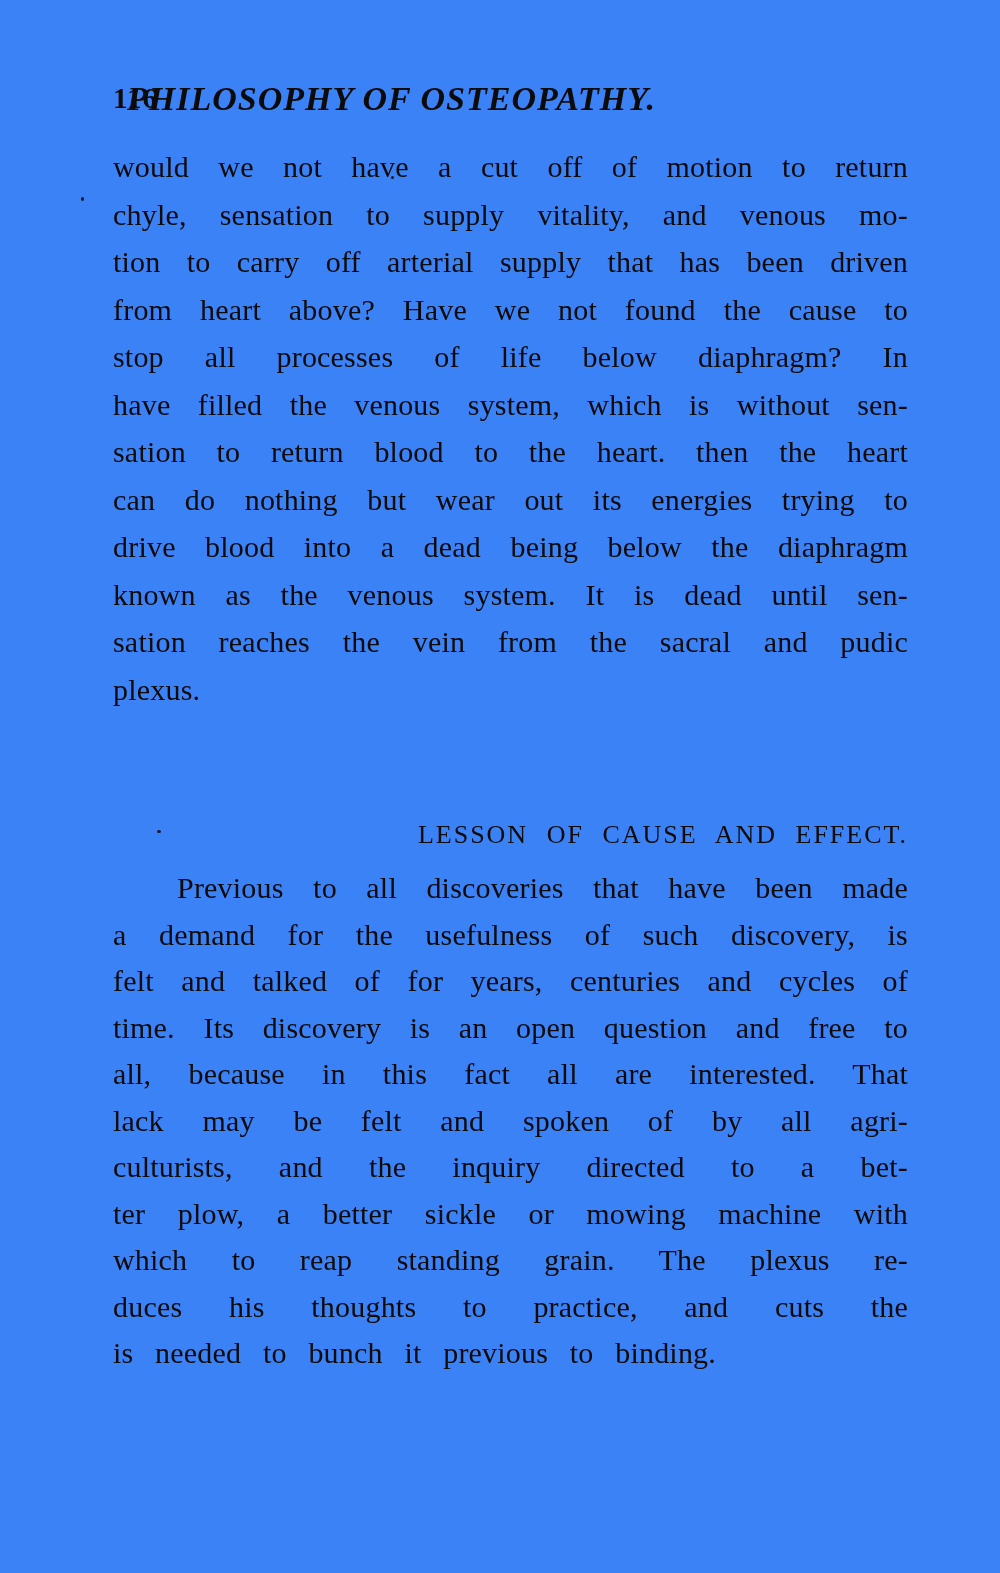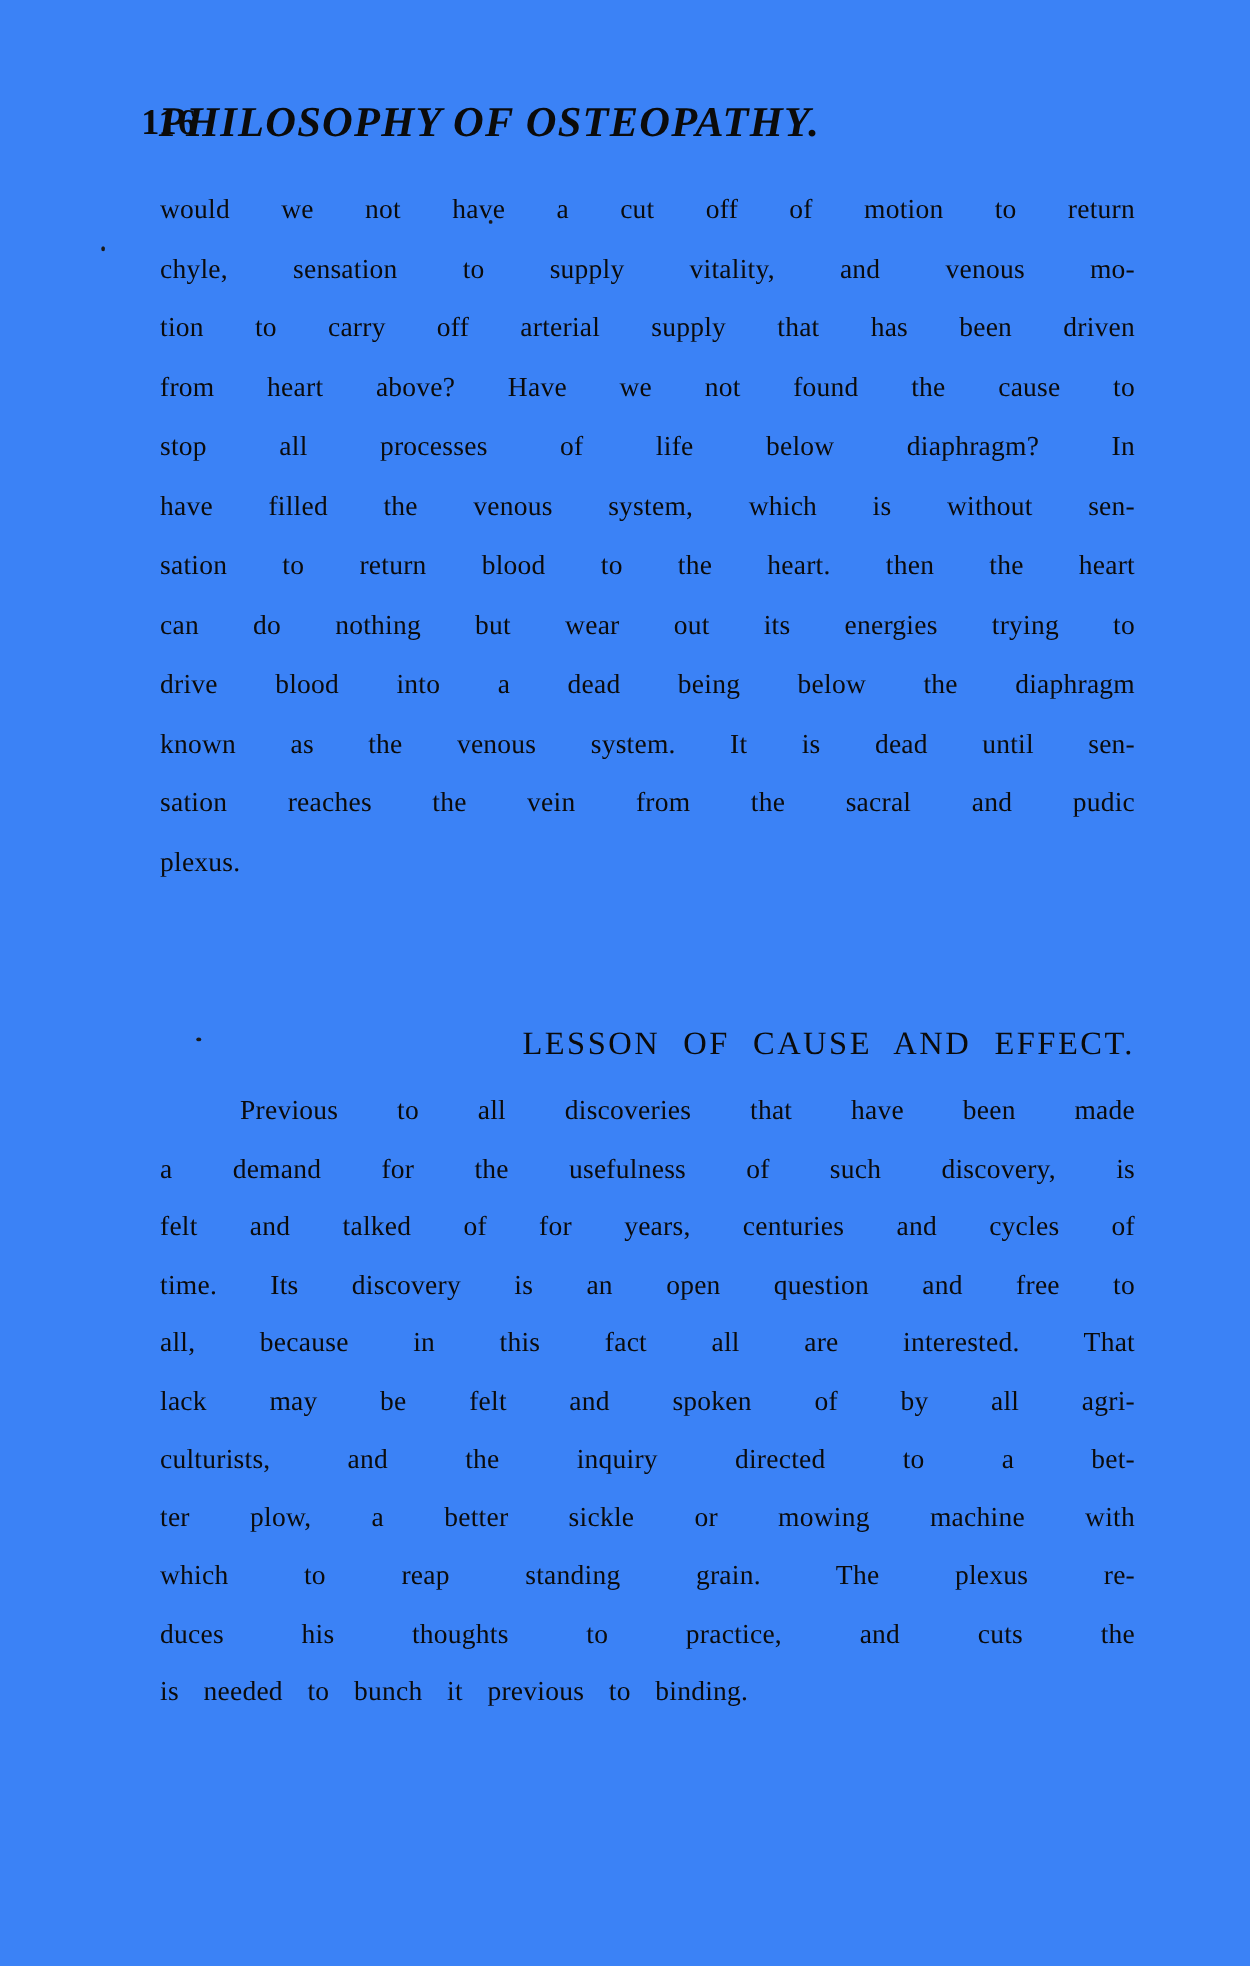--- a/index.html
+++ b/index.html
@@ -45,28 +45,27 @@
   }
   
   .para {
     position: absolute;
     left: 113px;
     width: 795px;
   }
   .para1 { top: 143px; }
   .para2 { top: 865px; }
   .line {
-    font-size: 22px;
+    font-size: 30px;
     line-height: 47.5px;
     height: 47.5px;
     white-space: nowrap;
     text-align: justify;
     text-align-last: justify;
     letter-spacing: 0.2px;
-    margin-left: 15px;
   }
   .para2 .line {
     line-height: 46.5px;
     height: 46.5px;
   }
   .line.para-end {
     text-align-last: left;
   }
   .line.indent {
     text-indent: 64px;

